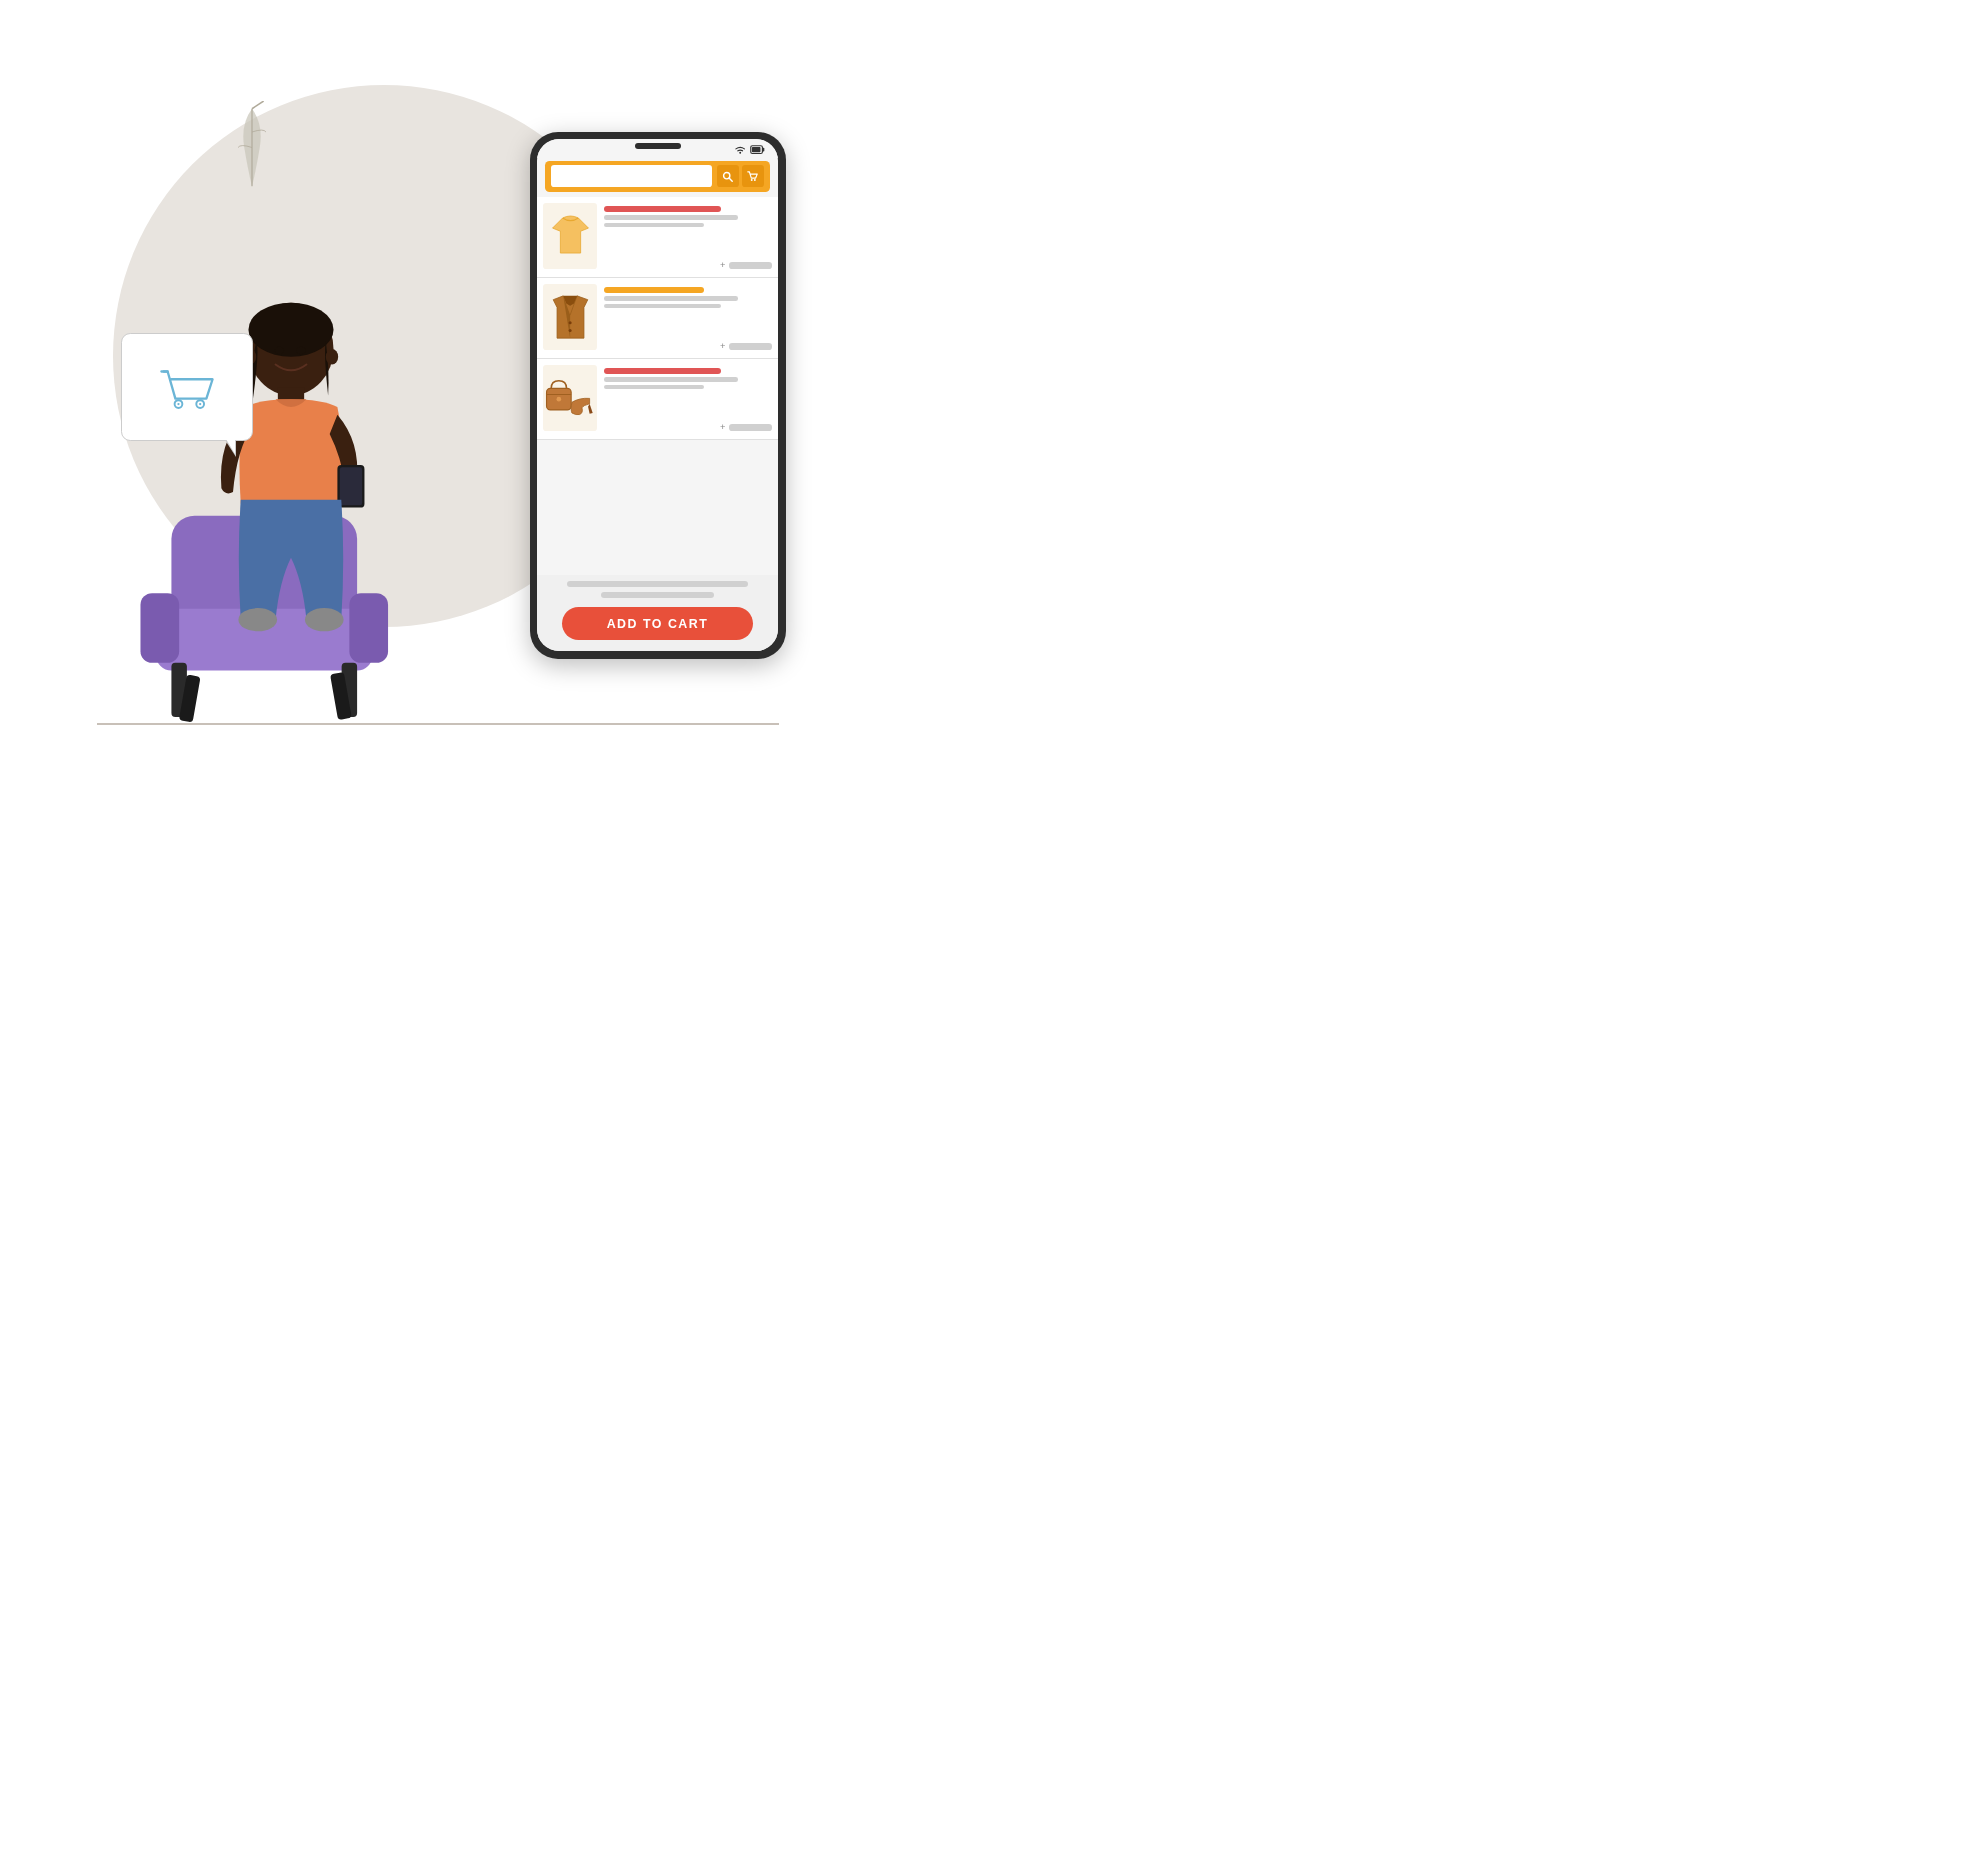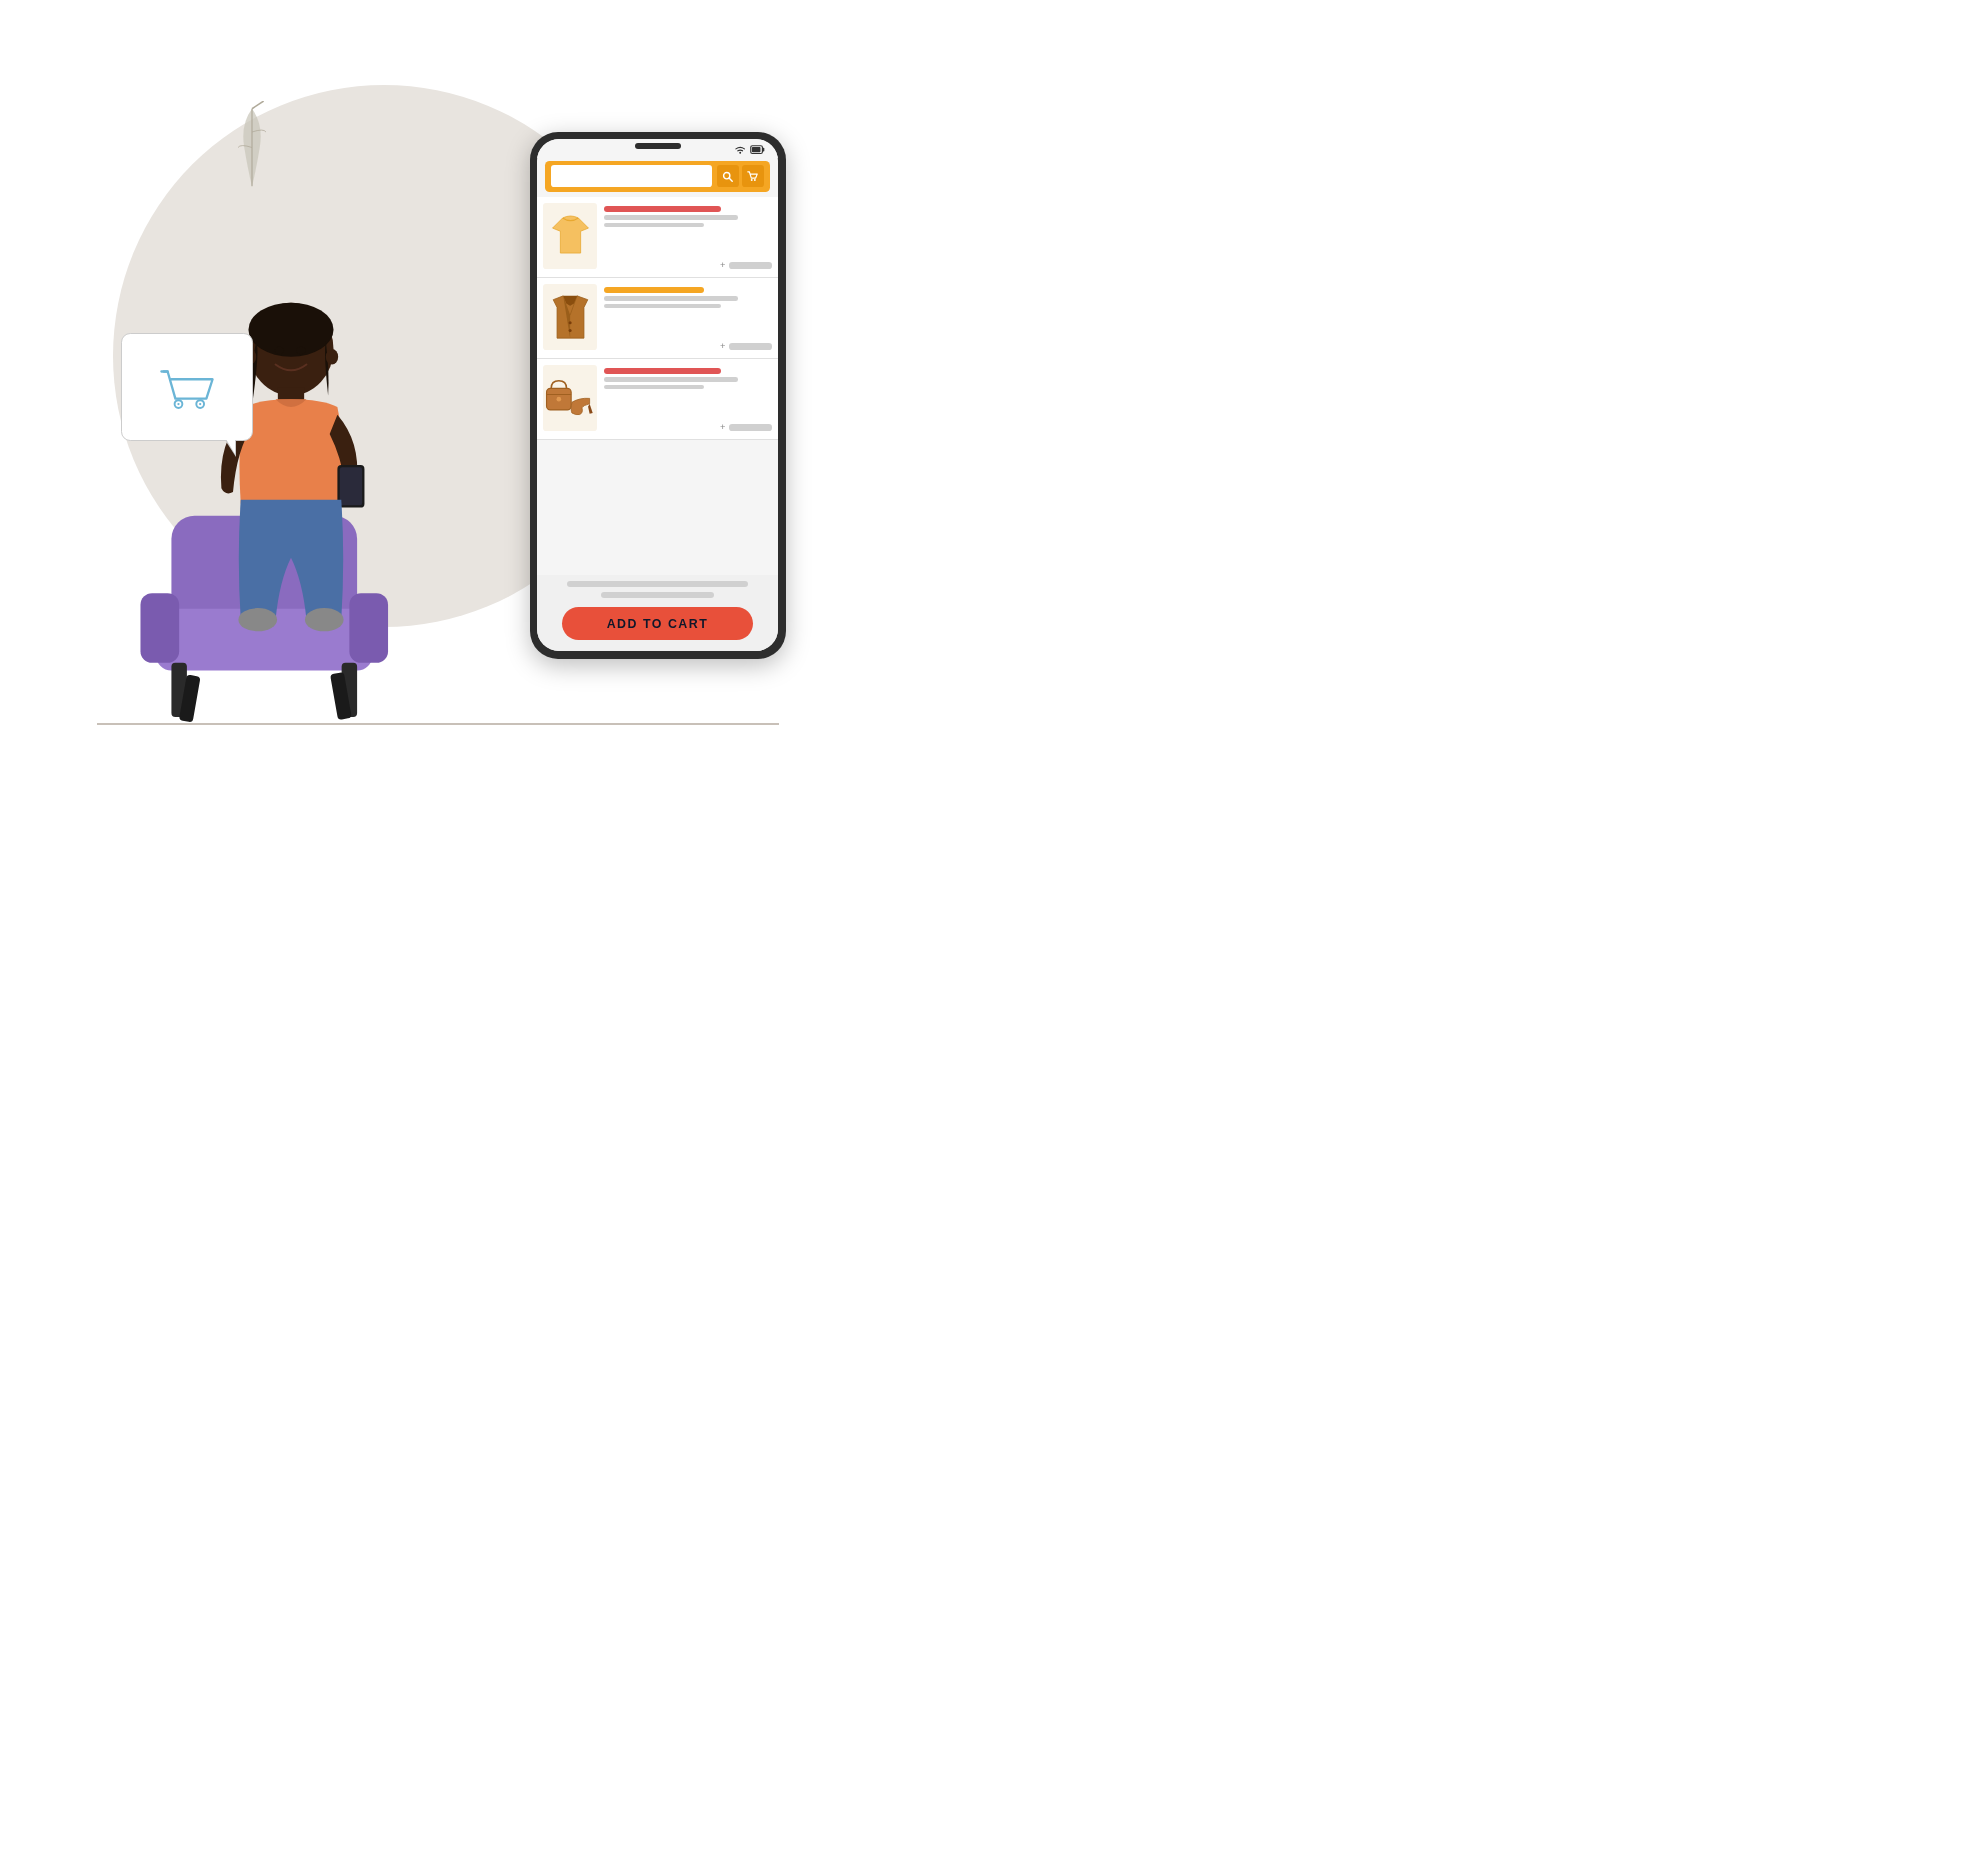--- a/index.html
+++ b/index.html
@@ -271,21 +271,21 @@
     .bottom-bar-short {
       height: 6.2px;
       background: #d0d0d0;
       border-radius: 3.1px;
       width: 50%;
       margin: 0 auto;
     }
 
     .add-to-cart-btn {
       background: #e8503a;
-      color: #0f172a;
+      color: #ffffff;
       border: none;
       border-radius: 23px;
       padding: 9.3px 22px;
       font-size: 12.4px;
       font-weight: bold;
       letter-spacing: 1.5px;
       cursor: pointer;
       margin: 4.6px auto;
       display: block;
       width: 85%;

